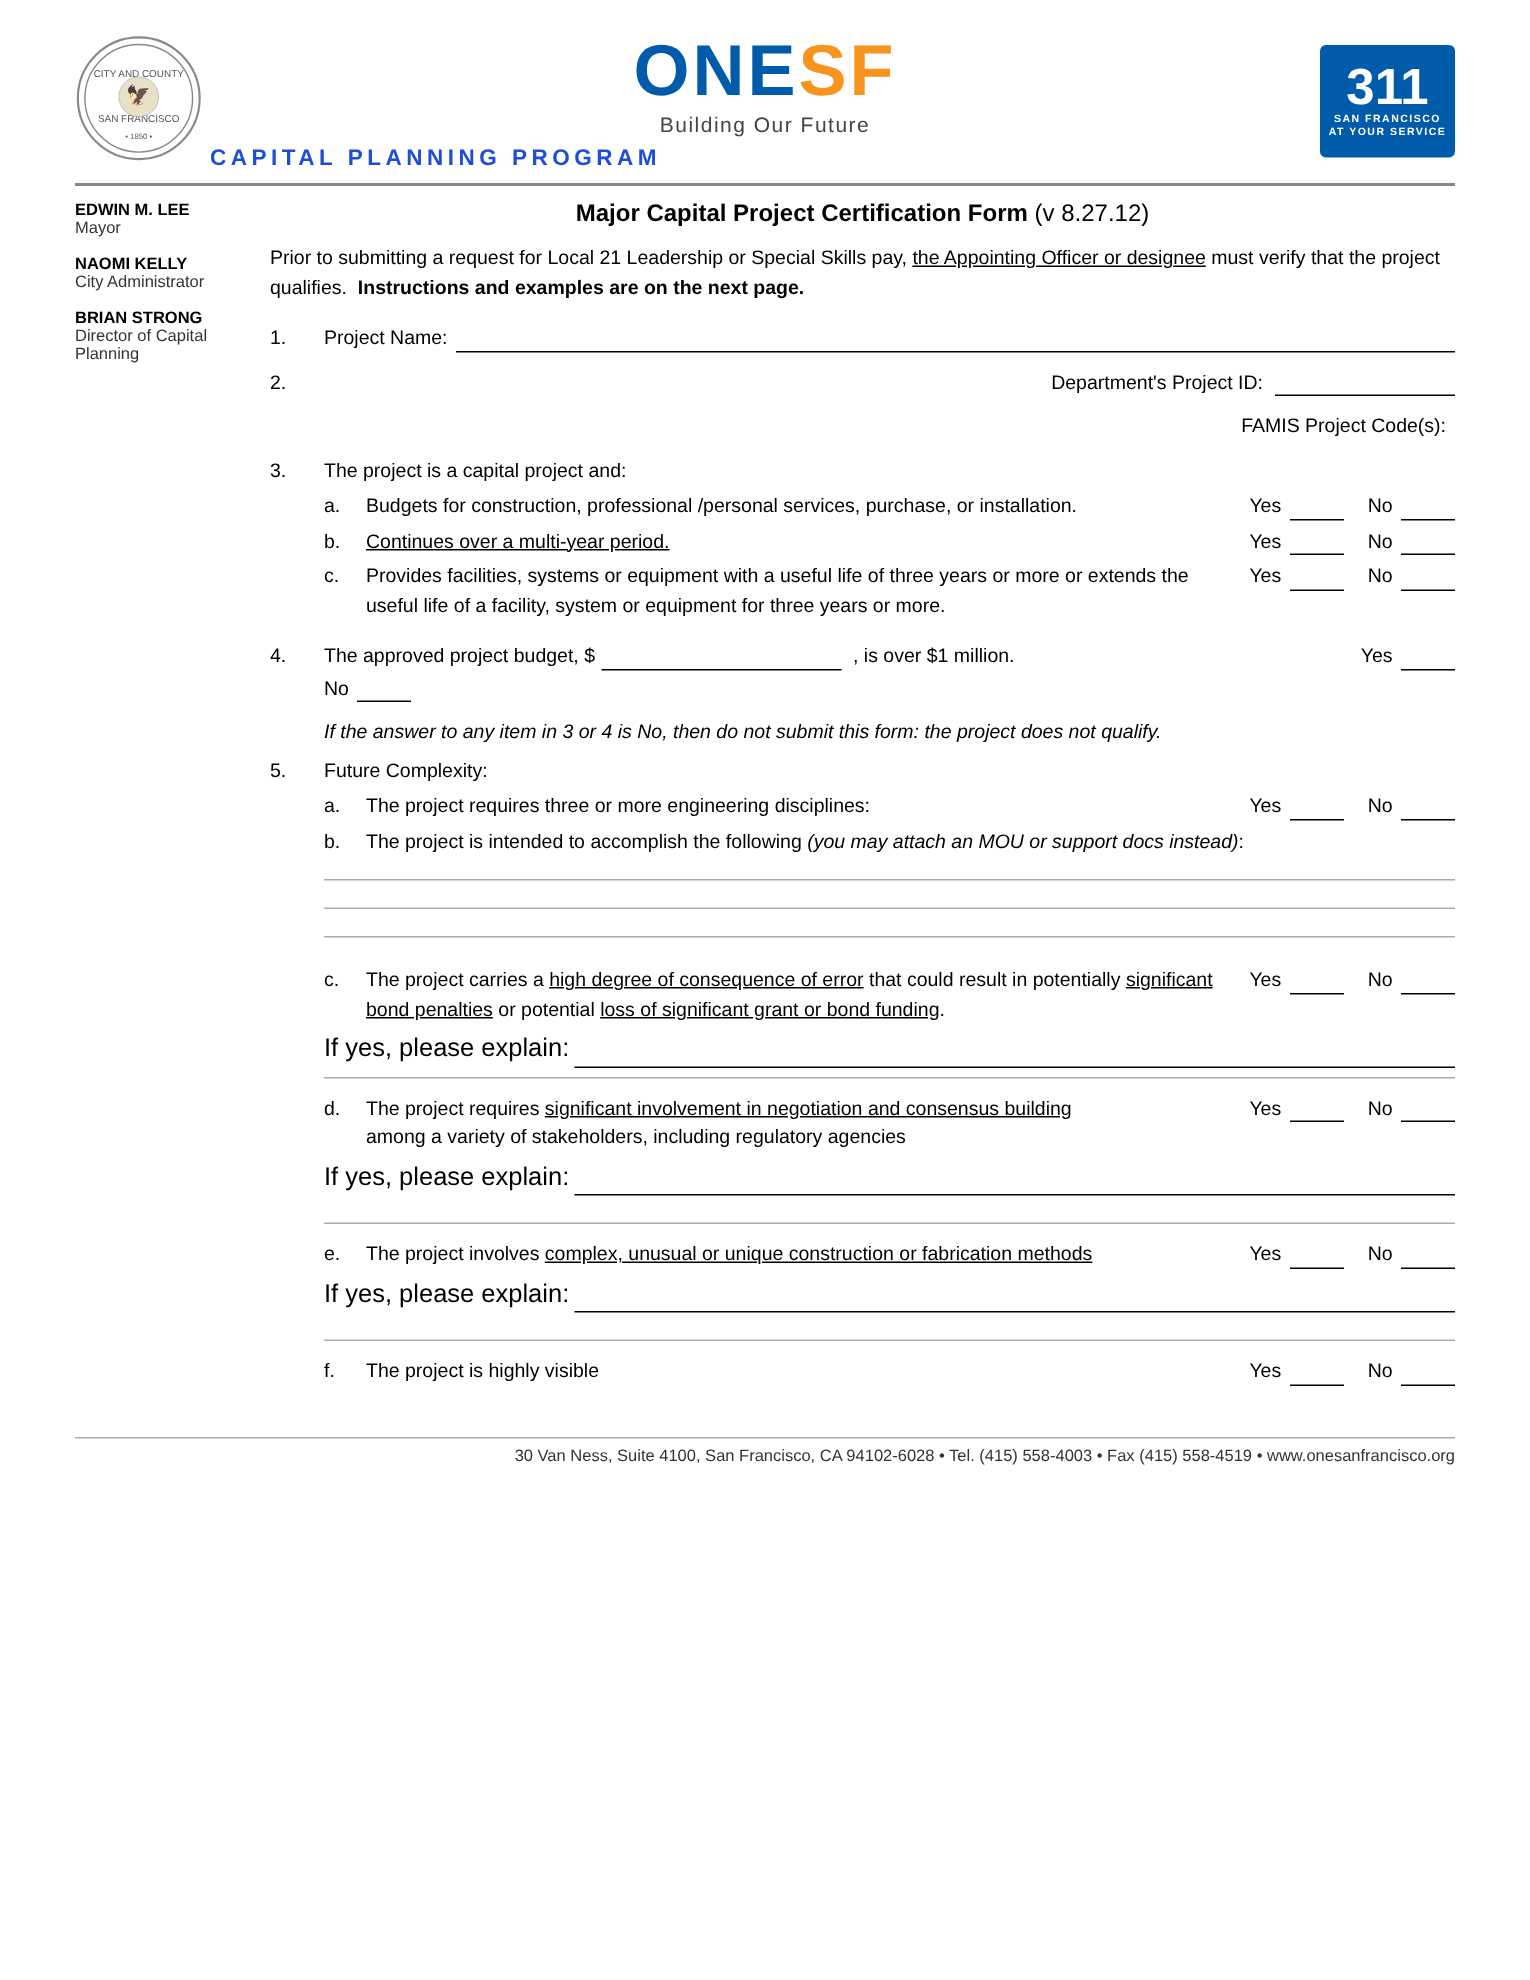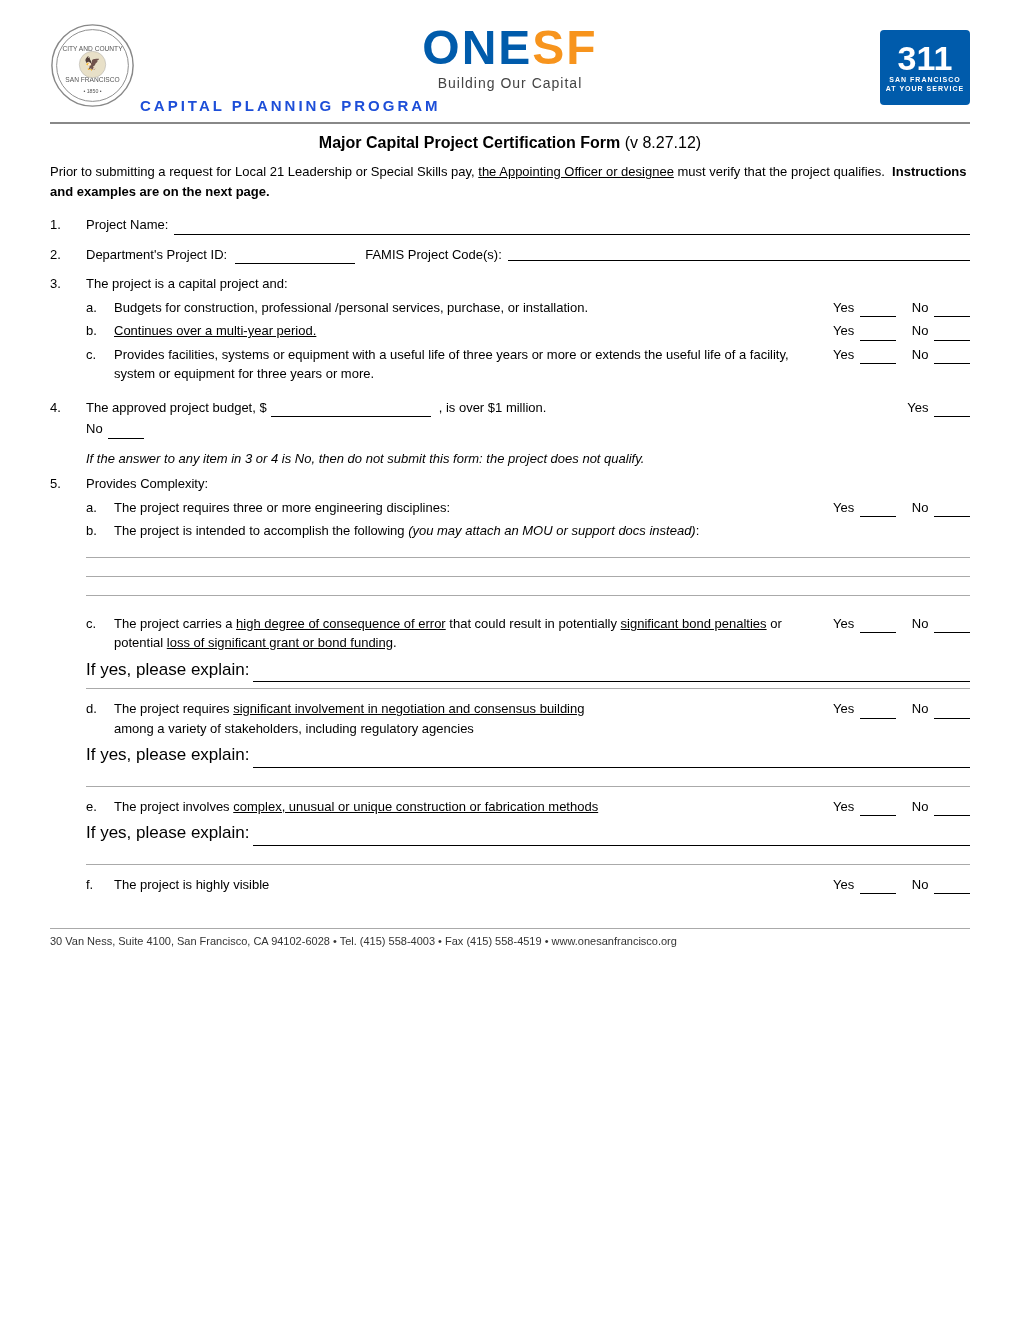--- a/index.html
+++ b/index.html
@@ -222,34 +222,35 @@
     .explain-line {
       flex: 1;
       border-bottom: 1px solid #000;
       height: 14px;
     }
     
     .footer {
       border-top: 1px solid #aaa;
       margin-top: 20px;
       padding-top: 6px;
-      text-align: left;
+      text-align: right;
       font-size: 11px;
       color: #333;
     }
     .q4-line {
       width: 160px;
       border-bottom: 1px solid #000;
       display: inline-block;
       vertical-align: bottom;
     }
     .q2-row {
       display: flex;
       align-items: flex-end;
       gap: 10px;
+      flex-direction: column;
     }
     .q2-dept {
       display: flex;
       align-items: flex-end;
       gap: 4px;
     }
     .q2-famis {
       display: flex;
       align-items: flex-end;
       gap: 4px;
@@ -283,36 +284,50 @@
         <ellipse cx="45" cy="44" rx="14" ry="14" fill="#e8e0c8" stroke="#aaa" stroke-width="0.5"></ellipse>
         <text x="45" y="48" text-anchor="middle" font-size="14" fill="#888">🦅</text>
         <text x="45" y="74" text-anchor="middle" font-size="5.5" fill="#555" font-family="Arial">• 1850 •</text>
       </svg>
     </div>
     <div class="header-center">
       <div class="onesf-logo">
         <div class="onesf-text">
           <span class="one">ONE</span><span class="sf">SF</span>
         </div>
-        <div class="onesf-sub">Building Our Capital</div>
+        <div class="onesf-sub">Building Our Future</div>
       </div>
       <div class="program-title">CAPITAL PLANNING PROGRAM</div>
     </div>
     <div class="header-logo-right">
       <div class="badge-311">
         <span class="badge-num">311</span>
         <span class="badge-city">SAN FRANCISCO<br>AT YOUR SERVICE</span>
       </div>
     </div>
   </div>
 
   <hr class="divider">
 
   <div class="main-layout">
 
+    <div class="sidebar">
+      <div class="sidebar-item">
+        <span class="sidebar-name">EDWIN M. LEE</span>
+        <span class="sidebar-title">Mayor</span>
+      </div>
+      <div class="sidebar-item">
+        <span class="sidebar-name">NAOMI KELLY</span>
+        <span class="sidebar-title">City Administrator</span>
+      </div>
+      <div class="sidebar-item">
+        <span class="sidebar-name">BRIAN STRONG</span>
+        <span class="sidebar-title">Director of Capital Planning</span>
+      </div>
+    </div>
 
     <div class="content">
 
       <div class="form-title">
         <span>Major Capital Project Certification Form</span>
         <span class="version">(v 8.27.12)</span>
       </div>
 
       <div class="intro-text">
         Prior to submitting a request for Local 21 Leadership or Special Skills pay, <u>the Appointing Officer or designee</u> must verify that the project qualifies. &nbsp;<strong><span>Instructions and examples are on the next page.</span></strong>
@@ -403,21 +418,21 @@
       </div>
 
       <div style="margin-left:36px; margin-bottom:6px;">
         <div class="italic-note">If the answer to any item in 3 or 4 is No, then do not submit this form: the project does not qualify.</div>
       </div>
 
       <div class="question-block" style="flex-direction:column;">
         <div style="display:flex; align-items:flex-start;">
           <div class="q-number">5.</div>
           <div class="q-body">
-            <div style="margin-bottom:4px;">Provides Complexity:</div>
+            <div style="margin-bottom:4px;">Future Complexity:</div>
 
             <div class="sub-question">
               <div class="sub-letter">a.</div>
               <div class="q-row">
                 <div class="q-text-part">The project requires three or more engineering disciplines:</div>
                 <div class="q-yn-part">
                   <span>Yes <span class="blank-line"></span></span>
                   <span>No <span class="blank-line"></span></span>
                 </div>
               </div>

